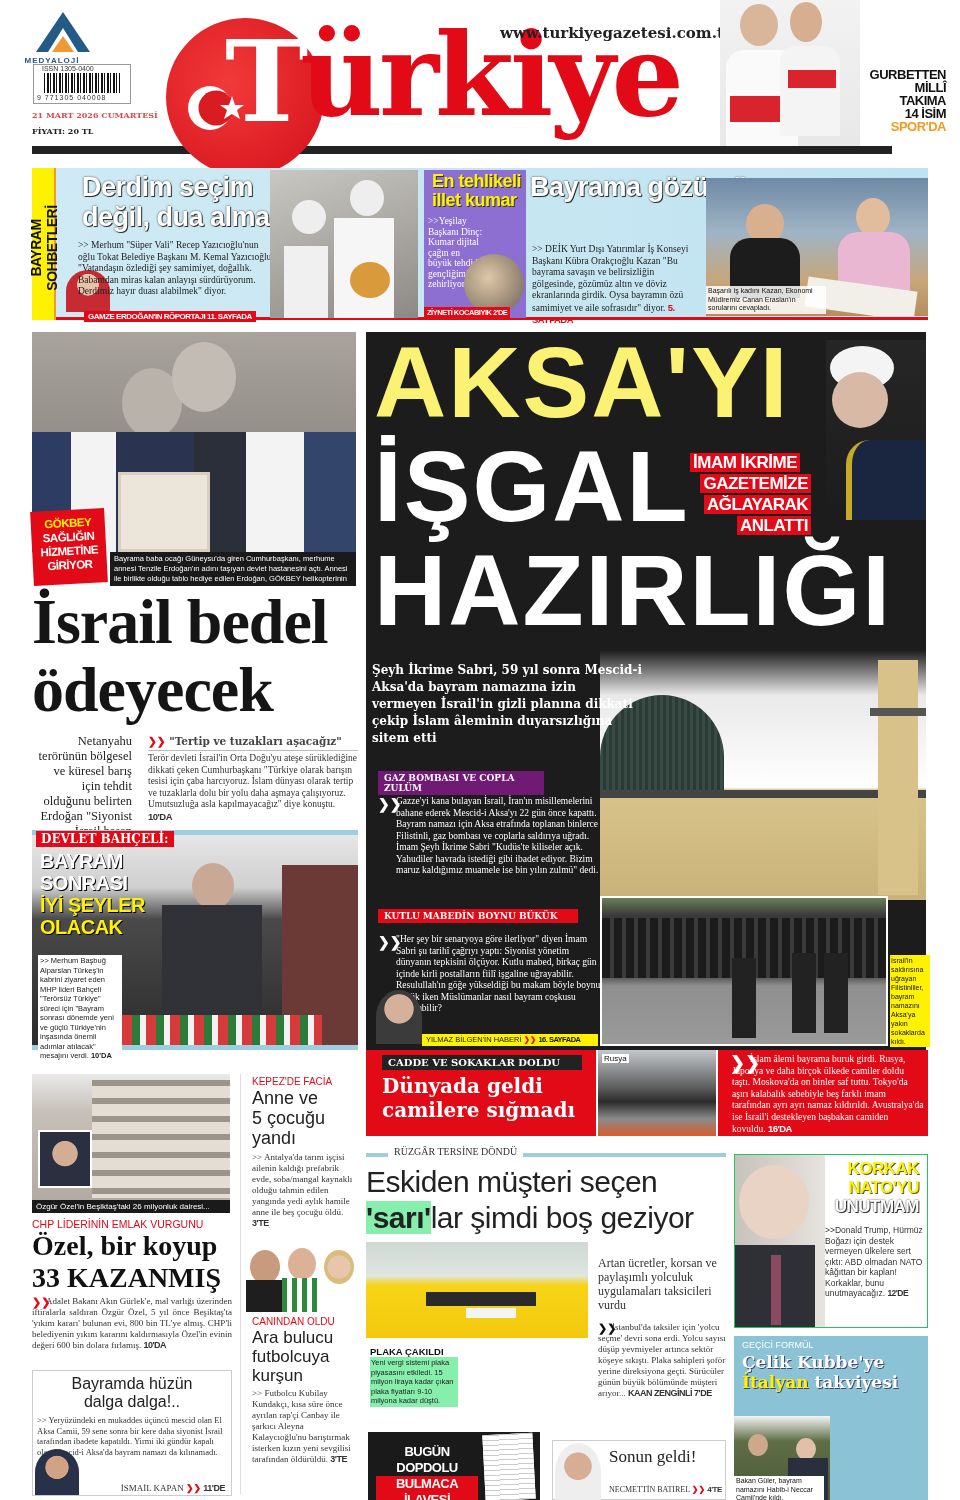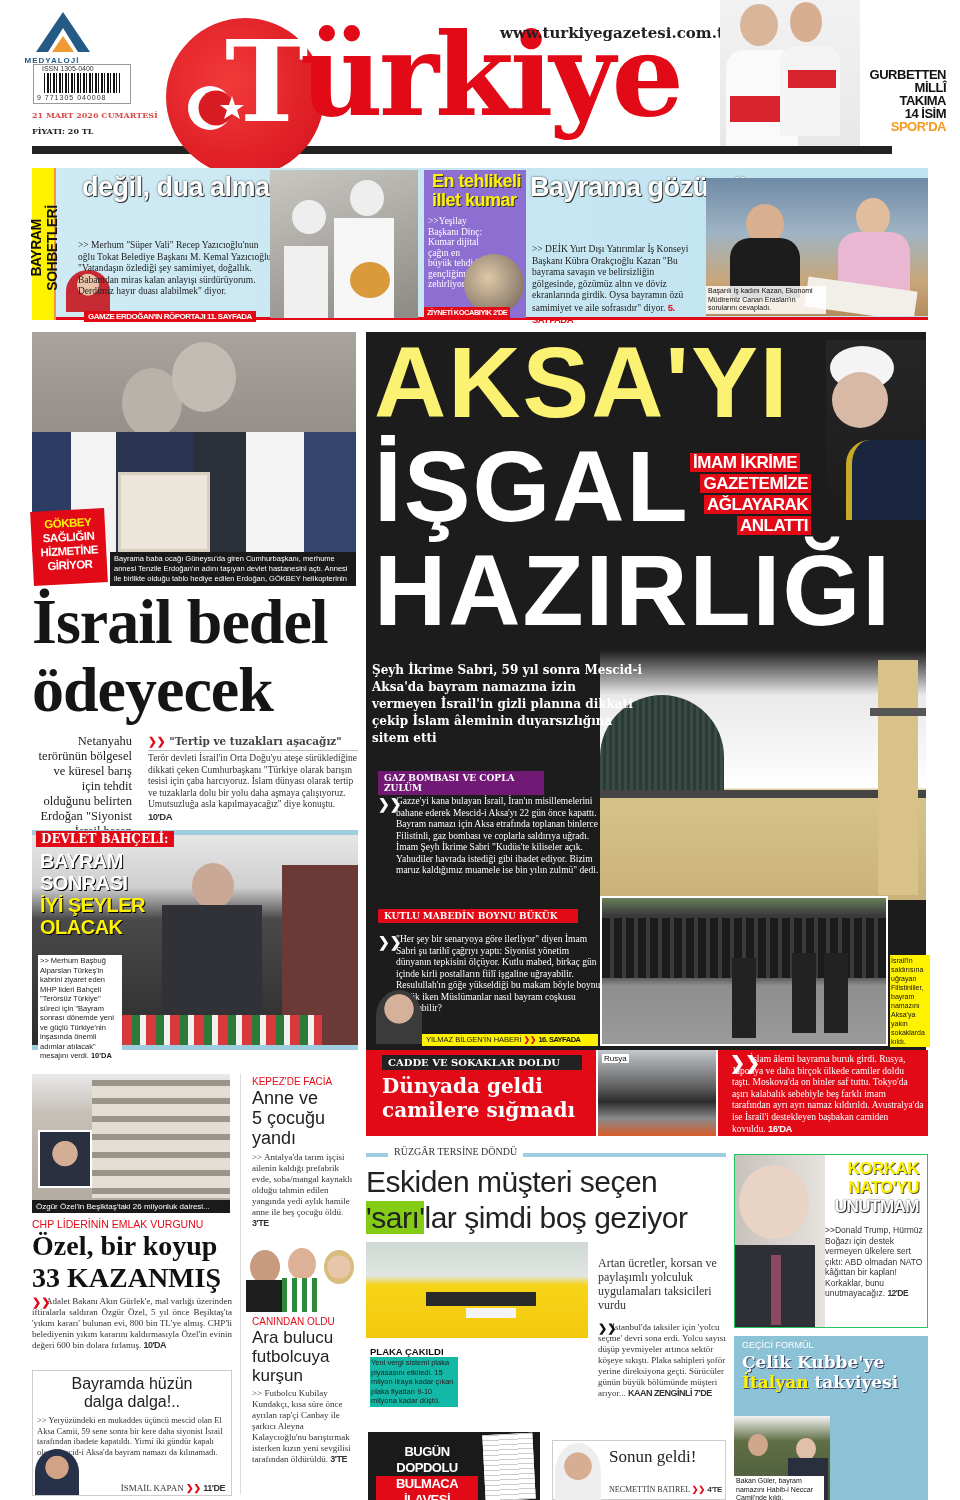--- a/index.html
+++ b/index.html
@@ -58,20 +58,21 @@
   <div>TAKIMA</div>
   <div>14 İSİM</div>
   <div style="color:#f39a1f">SPOR'DA</div>
 </div>
 
 <div class="abs" style="left:32px;top:168px;width:896px;height:152px;background:linear-gradient(90deg,#cfeaf4,#bfe3f0);border-bottom:3px solid #e30a17"></div>
 <div class="abs cond" style="left:32px;top:168px;width:24px;height:152px;background:#fff200;border-right:2px solid #f19a34">
   <div style="position:absolute;left:-60px;top:64px;width:144px;transform:rotate(-90deg);font-size:14px;color:#111;text-align:center">BAYRAM SOHBETLERİ</div>
 </div>
 <div class="abs cond" style="left:82px;top:172px;font-size:27px;line-height:30px;color:#fff;text-shadow:0 0 2px #333,1px 1px 0 #333">
+  <div>Derdim seçim</div>
   <div>değil, dua almak</div>
 </div>
 <div class="photo" style="left:66px;top:270px;width:44px;height:42px;border-radius:50% 50% 0 0;background:radial-gradient(circle at 50% 35%,#e9c3a8 30%,#c62b33 32%)"></div>
 <div class="abs serl" style="left:78px;top:240px;width:196px;font-size:9.5px;line-height:11.5px;color:#222;padding-left:0;text-indent:0">&gt;&gt; Merhum "Süper Vali" Recep Yazıcıoğlu'nun oğlu Tokat Belediye Başkanı M. Kemal Yazıcıoğlu "Vatandaşın özlediği şey samimiyet, doğallık. Babamdan miras kalan anlayışı sürdürüyorum. Derdimiz hayır duası alabilmek" diyor.</div>
 <div class="abs cond" style="left:84px;top:311px;font-size:8px;color:#fff;background:#e30a17;padding:1px 4px">GAMZE ERDOĞAN'IN RÖPORTAJI 11. SAYFADA</div>
 <div class="photo" style="left:270px;top:170px;width:148px;height:148px;background:linear-gradient(160deg,#c9c7c2,#8d8a86)">
   <div style="position:absolute;left:22px;top:30px;width:34px;height:34px;border-radius:50%;background:#eee"></div>
   <div style="position:absolute;left:80px;top:10px;width:34px;height:36px;border-radius:50%;background:#eee"></div>
   <div style="position:absolute;left:64px;top:48px;width:60px;height:100px;background:#f6f6f6"></div>
   <div style="position:absolute;left:80px;top:92px;width:40px;height:36px;border-radius:50%;background:#d99a3b"></div>
@@ -269,29 +270,29 @@
     <span>İSMAİL KAPAN</span>
     <b class="red"> ❯❯ </b>
     <b class="cond">11'DE</b>
   </div>
 </div>
 
 <div class="abs" style="left:366px;top:1153px;width:360px;height:4px;background:#9fcde0"></div>
 <div class="abs serl" style="left:388px;top:1146px;background:#fff;padding:0 6px;font-size:10px;color:#333">RÜZGÂR TERSİNE DÖNDÜ</div>
 <div class="abs sans" style="left:366px;top:1164px;width:364px;font-size:30px;line-height:36px;color:#222;letter-spacing:-0.5px">
   <div>Eskiden müşteri seçen</div>
-  <div><span style="background:#84cc16;font-weight:normal">'sarı'</span><span>lar şimdi boş geziyor</span></div>
+  <div><span style="background:#86efac;font-weight:bold">'sarı'</span><span>lar şimdi boş geziyor</span></div>
 </div>
 <div class="photo" style="left:366px;top:1242px;width:222px;height:96px;background:linear-gradient(180deg,#cfd8d4 0%,#e0e6e2 35%,#f7d417 45%,#f3c90e 100%)">
   <div style="position:absolute;left:60px;top:50px;width:110px;height:14px;background:#2a2a2a"></div>
   <div style="position:absolute;left:100px;top:66px;width:50px;height:10px;background:#f4f4f4"></div>
 </div>
 <div class="abs sans" style="left:370px;top:1346px;width:88px">
   <div style="font-size:9.5px;font-weight:bold;color:#111">PLAKA ÇAKILDI</div>
-  <div style="font-size:7.5px;line-height:9.5px;color:#222;background:#14b8a6;padding:1px">Yeni vergi sistemi plaka piyasasını etkiledi. 15 milyon liraya kadar çıkan plaka fiyatları 9-10 milyona kadar düştü.</div>
+  <div style="font-size:7.5px;line-height:9.5px;color:#222;background:#86efac;padding:1px">Yeni vergi sistemi plaka piyasasını etkiledi. 15 milyon liraya kadar çıkan plaka fiyatları 9-10 milyona kadar düştü.</div>
 </div>
 <div class="abs serl" style="left:598px;top:1256px;width:128px;font-size:12px;line-height:14px;color:#333">Artan ücretler, korsan ve paylaşımlı yolculuk uygulamaları taksicileri vurdu</div>
 <div class="abs" style="left:598px;top:1322px;width:128px">
   <span class="abs" style="left:0;top:0;font-size:11px;font-weight:bold;color:#111">❯❯</span>
   <div class="serl" style="font-size:9px;line-height:11px;color:#333;text-indent:14px">
     <span>İstanbul'da taksiler için 'yolcu seçme' devri sona erdi. Yolcu sayısı düşüp yevmiyeler artınca sektör köşeye sıkıştı. Plaka sahipleri şoför yerine direksiyona geçti. Sürücüler günün büyük bölümünde müşteri arıyor...</span>
     <b class="cond">KAAN ZENGİNLİ 7'DE</b>
   </div>
 </div>
 

